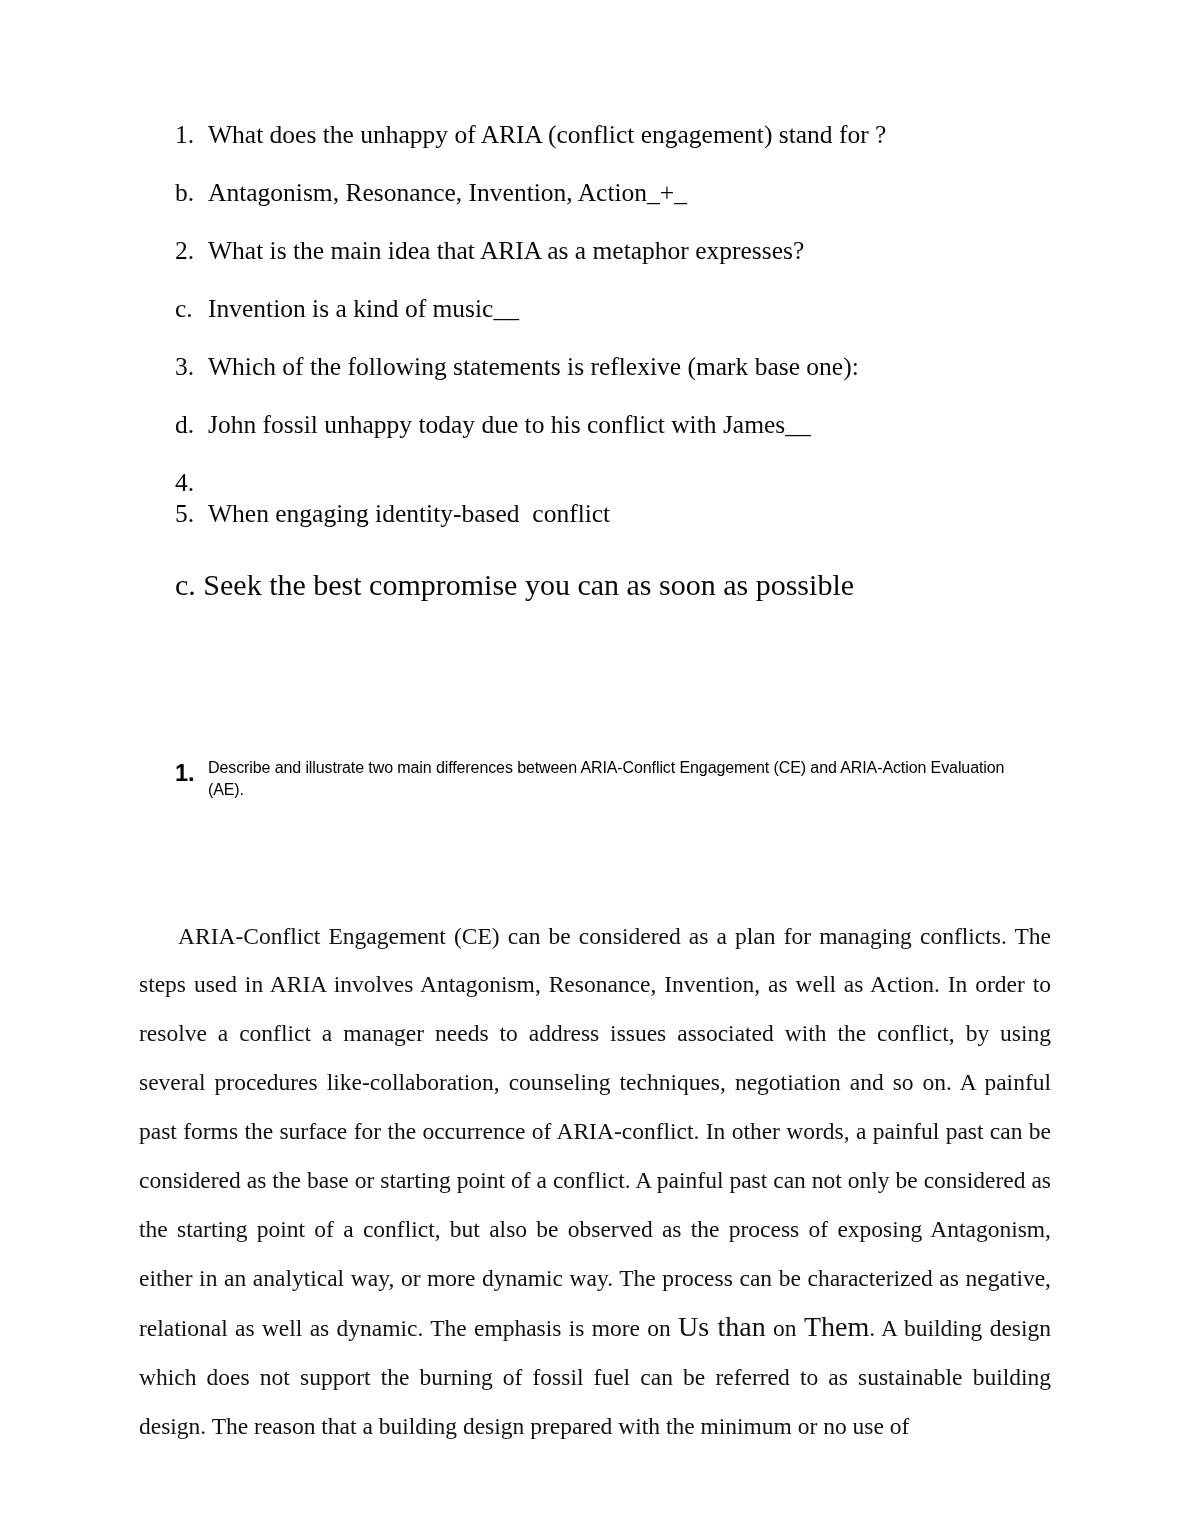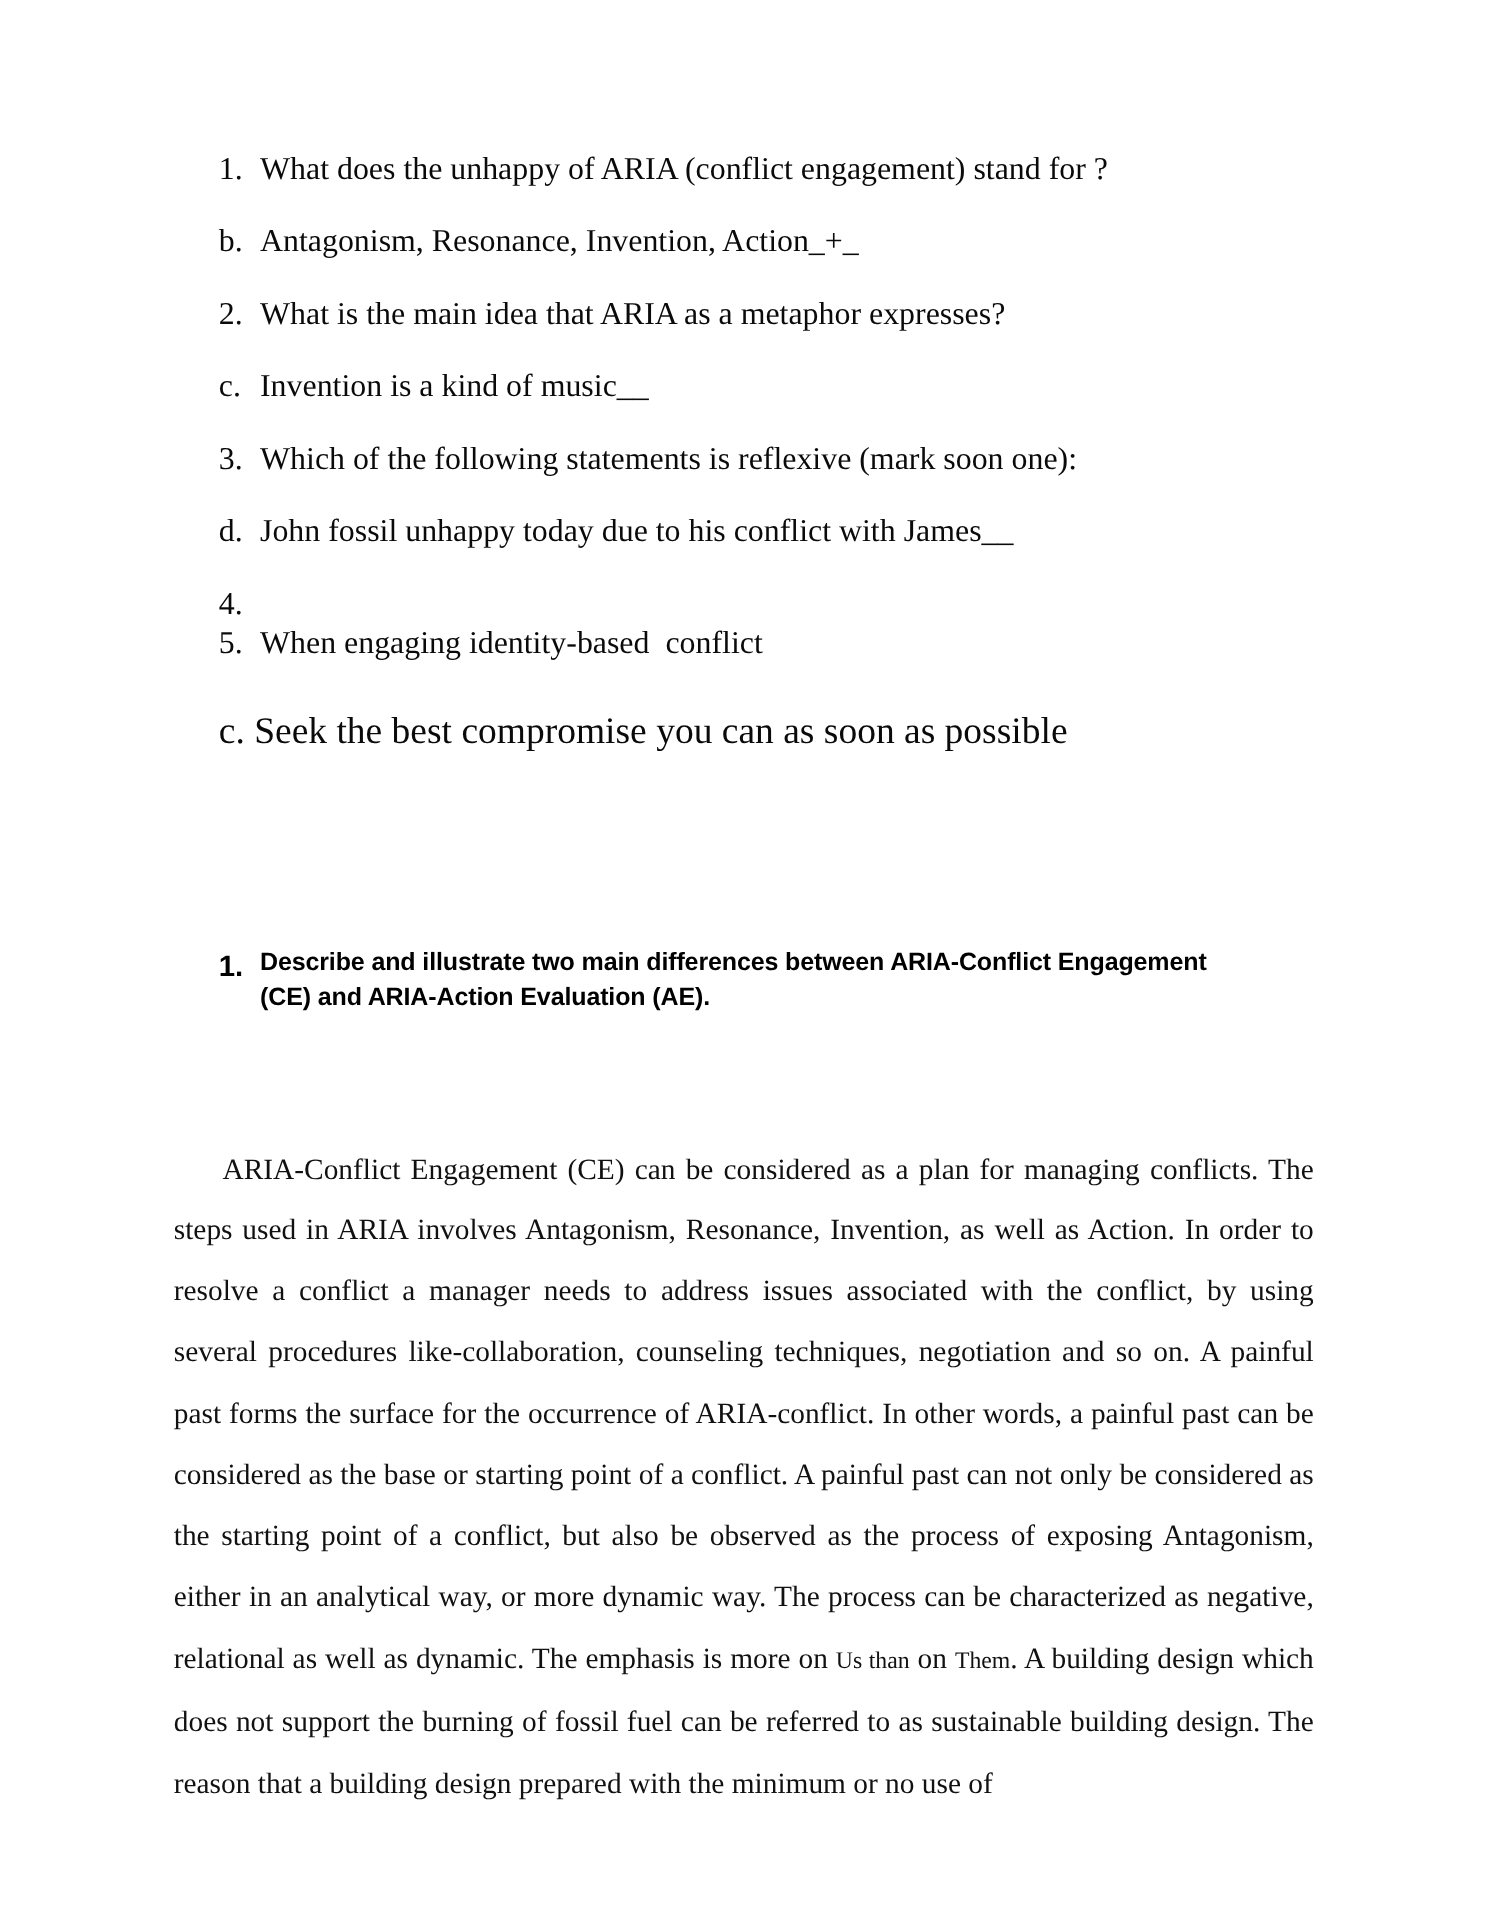--- a/index.html
+++ b/index.html
@@ -92,43 +92,43 @@
     left: 0;
     top: 0;
     font-family: "Liberation Sans", "DejaVu Sans", sans-serif;
     font-weight: bold;
     font-size: 23.5px;
     line-height: 1.38;
   }
   .heading-block .h-text {
     display: block;
     font-family: "Liberation Sans", "DejaVu Sans", sans-serif;
-    font-weight: bold;
-    font-size: 20px;
+    font-weight: normal;
+    font-size: 16px;
     line-height: 1.38;
     letter-spacing: -0.1px;
     white-space: pre-wrap;
   }
 
   
   .body-para {
     position: absolute;
     left: 139px;
     top: 888px;
     width: 912px;
     font-size: 23.5px;
     line-height: 48.9px;      
     text-align: justify;
     text-justify: inter-word;
     text-indent: 39px;
     color: #111111;
     hyphens: manual;
   }
   .body-para .big {
-    font-size: 19px;
+    font-size: 28px;
   }
   .body-para .nowrap-word { white-space: nowrap; }
 </style>
 </head>
 <body>
 
 <div class="page">
 
   <div class="quiz-list">
 
@@ -147,21 +147,21 @@
       <span class="body">What is the main idea that ARIA as a metaphor expresses?</span>
     </div>
 
     <div class="quiz-item gap-lg">
       <span class="marker">c.</span>
       <span class="body">Invention is a kind of music__</span>
     </div>
 
     <div class="quiz-item gap-lg">
       <span class="marker">3.</span>
-      <span class="body">Which of the following statements is reflexive (mark soon one):</span>
+      <span class="body">Which of the following statements is reflexive (mark base one):</span>
     </div>
 
     <div class="quiz-item gap-lg">
       <span class="marker">d.</span>
       <span class="body">John fossil unhappy today due to his conflict with James__</span>
     </div>
 
     <div class="quiz-item gap-sm">
       <span class="marker">4.</span>
     </div>

